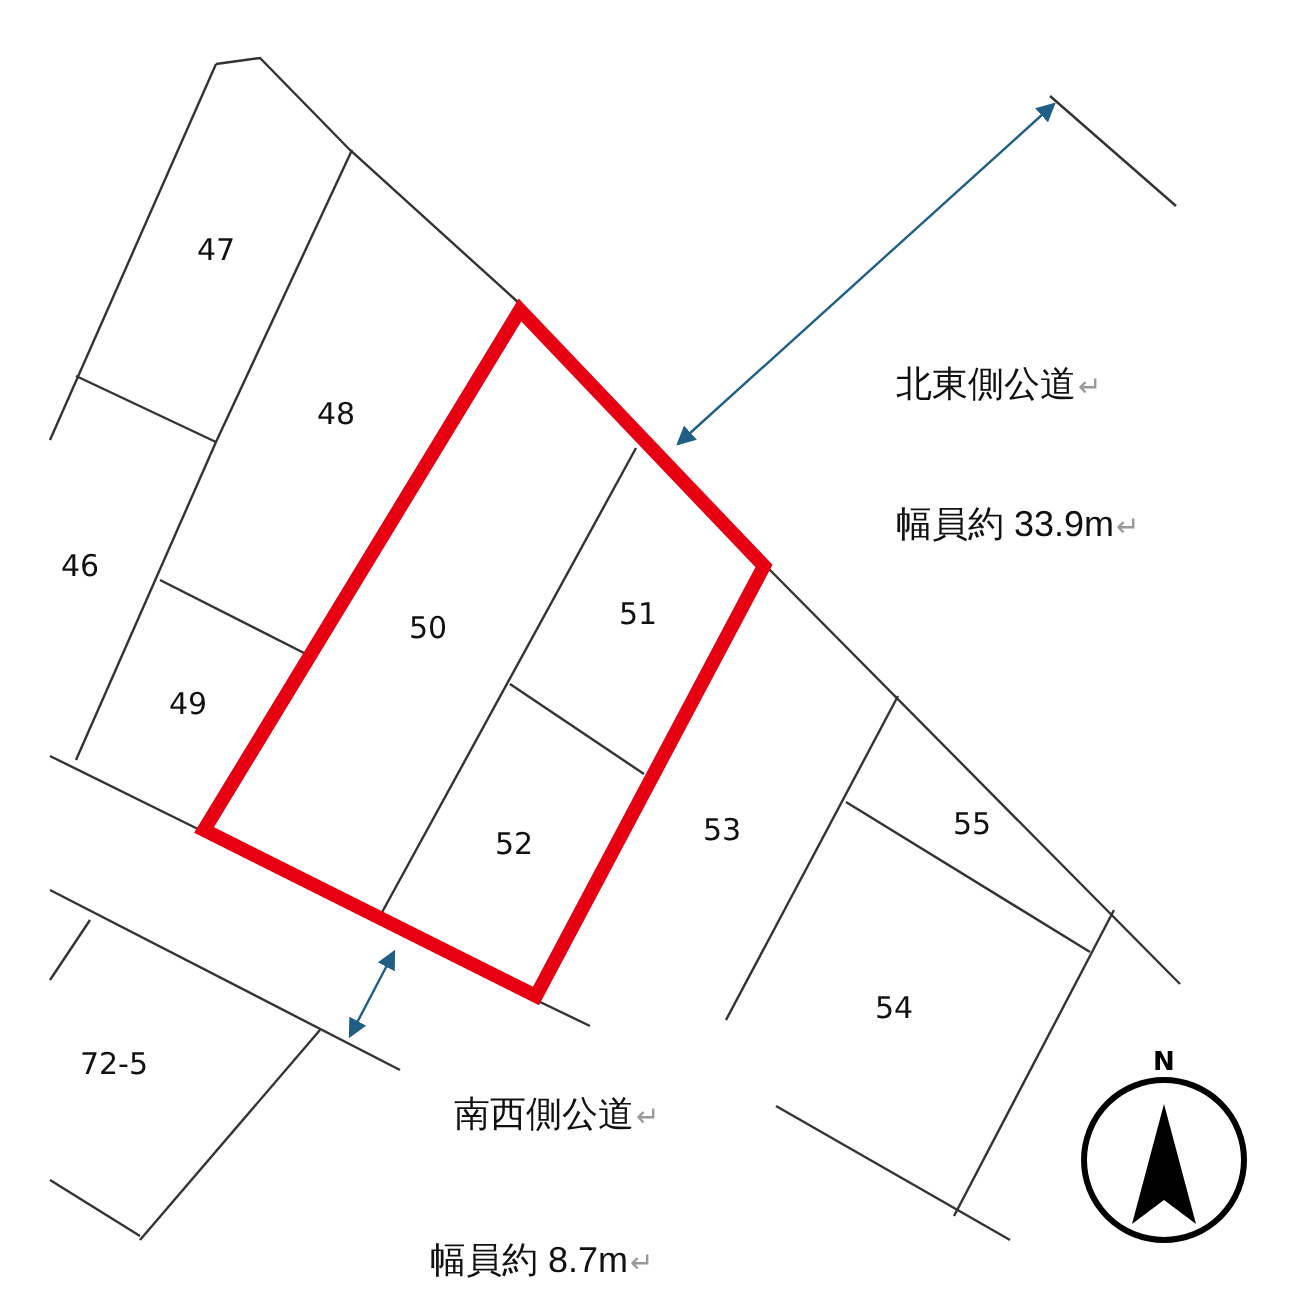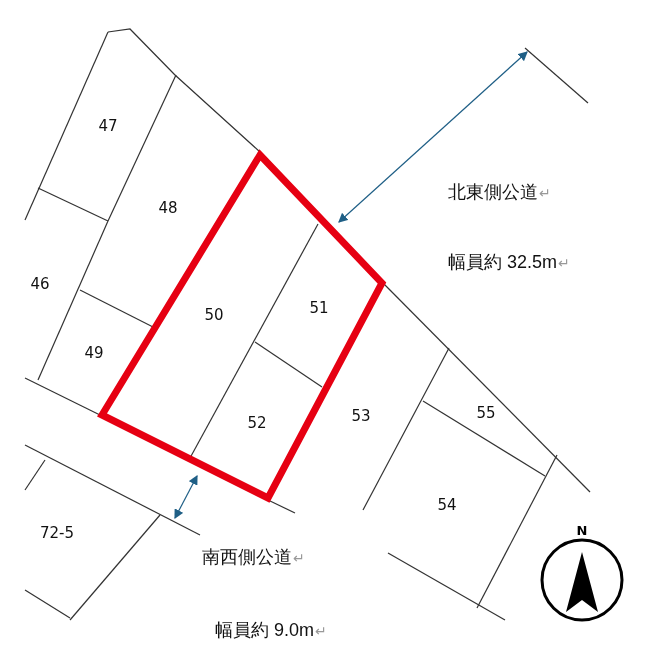--- a/index.html
+++ b/index.html
@@ -85,20 +85,20 @@
     <text class="n-label" x="582" y="535">N</text>
     <circle cx="582" cy="580" r="40" fill="none" stroke="#000" stroke-width="3"></circle>
     <polygon points="582,552 566,612 582,600 598,612" fill="#000"></polygon>
   </g>
 </svg>
 
 <div class="road-text" style="left:448px; top:180px;">
   <span>北東側公道</span><span class="ret">↵</span>
 </div>
 <div class="road-text" style="left:448px; top:250px;">
-  <span>幅員約 32.5m</span><span class="ret">↵</span>
+  <span>幅員約 33.9m</span><span class="ret">↵</span>
 </div>
-<div class="road-text" style="left:202px; top:545px;">
+<div class="road-text" style="left:227px; top:545px;">
   <span>南西側公道</span><span class="ret">↵</span>
 </div>
 <div class="road-text" style="left:215px; top:618px;">
-  <span>幅員約 9.0m</span><span class="ret">↵</span>
+  <span>幅員約 8.7m</span><span class="ret">↵</span>
 </div>
 
 </body></html>

